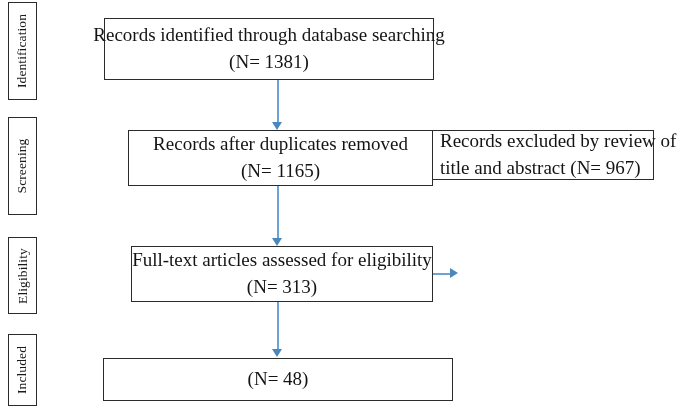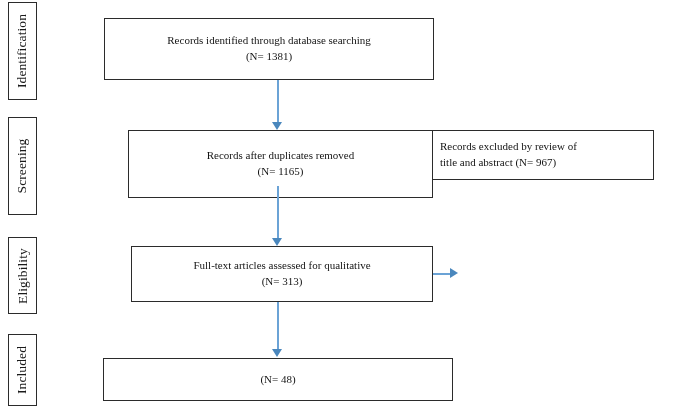--- a/index.html
+++ b/index.html
@@ -41,21 +41,21 @@
 
   
   .flow-box {
     position: absolute;
     border: 1.6px solid #2b2b2b;
     background: #ffffff;
     box-sizing: border-box;
     display: flex;
     flex-direction: column;
     justify-content: center;
-    font-size: 11px;
+    font-size: 19px;
     line-height: 1.42;
     color: #141414;
   }
   .flow-box.centered {
     align-items: center;
     text-align: center;
     padding: 2px 8px;
   }
   .flow-box.leftaligned {
     align-items: flex-start;
@@ -117,38 +117,38 @@
   </div>
 
   <div class="flow-box centered" style="left:104px; top:18px; width:330px; height:62px;">
     <span class="line">Records identified through database searching</span>
     <span class="line">(N= 1381)</span>
   </div>
 
   <div class="conn-v" style="left:277px; top:80px; height:43px;"></div>
   <div class="arrow-down" style="left:272.3px; top:122px;"></div>
 
-  <div class="flow-box centered" style="left:128px; top:130px; width:305px; height:68px;">
+  <div class="flow-box centered" style="left:128px; top:130px; width:305px; height:56px;">
     <span class="line">Records after duplicates removed</span>
     <span class="line">(N= 1165)</span>
   </div>
 
   <div class="conn-h" style="left:433px; top:157px; width:12px;"></div>
   <div class="arrow-right" style="left:444px; top:151.7px;"></div>
 
   <div class="flow-box leftaligned" style="left:432px; top:130px; width:222px; height:50px;">
     <span class="line">Records excluded by review of</span>
     <span class="line">title and abstract (N= 967)</span>
   </div>
 
   <div class="conn-v" style="left:277px; top:186px; height:53px;"></div>
   <div class="arrow-down" style="left:272.3px; top:238px;"></div>
 
   <div class="flow-box centered" style="left:131px; top:246px; width:302px; height:56px;">
-    <span class="line">Full-text articles assessed for qualitative</span>
+    <span class="line">Full-text articles assessed for eligibility</span>
     <span class="line">(N= 313)</span>
   </div>
 
   <div class="conn-h" style="left:433px; top:273px; width:18px;"></div>
   <div class="arrow-right" style="left:450px; top:267.7px;"></div>
 
 
   <div class="conn-v" style="left:277px; top:302px; height:48px;"></div>
   <div class="arrow-down" style="left:272.3px; top:349px;"></div>
 

